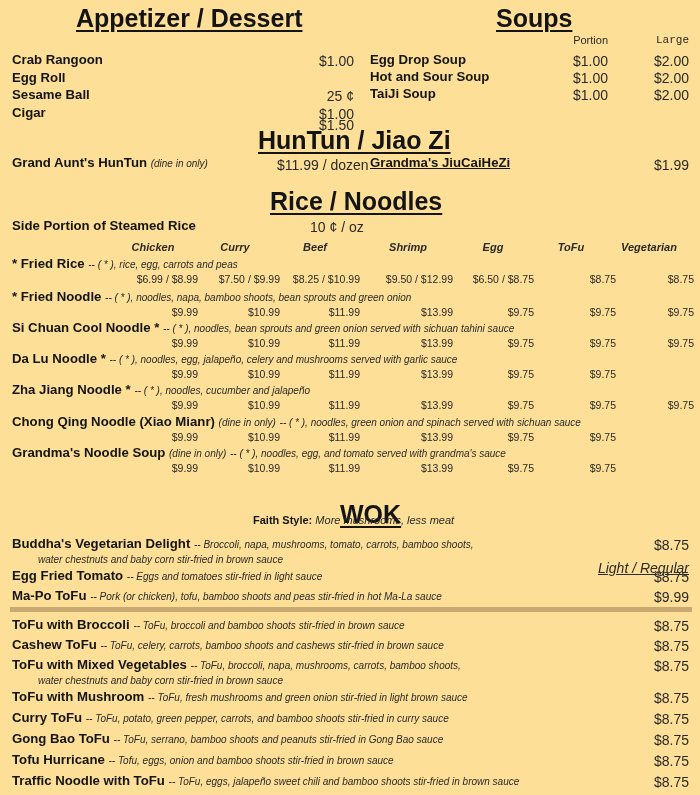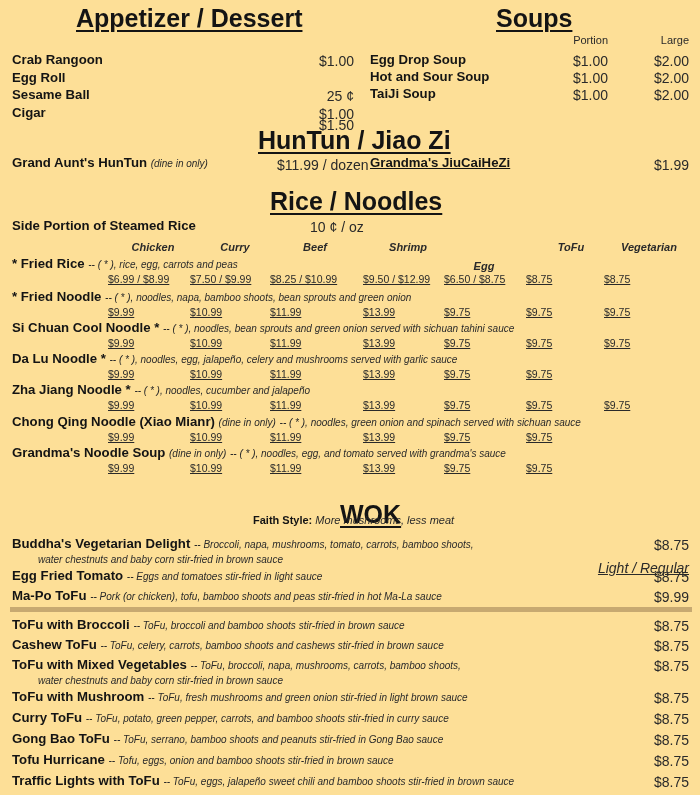--- a/index.html
+++ b/index.html
@@ -11,40 +11,40 @@
     position: relative;
   }
   .abs { position: absolute; white-space: nowrap; }
   .h1 { font-weight: bold; font-size: 25px; text-decoration: underline; text-underline-offset: 3px; text-decoration-thickness: 2px; }
   .item { font-weight: bold; font-size: 13.2px; }
   .price { font-size: 14px; color: #2a2a2a; }
   .rp { text-align: right; }
   .note { font-style: italic; font-size: 10px; font-weight: normal; color: #2a2a2a; }
   .desc { font-style: italic; font-size: 10px; font-weight: normal; color: #2a2a2a; }
   .colhdr { font-style: italic; font-weight: bold; font-size: 11px; color: #2a2a2a; text-align: center; width: 90px; }
-  .pc { font-size: 10.5px; color: #2a2a2a; text-align: left; width: 90px; text-decoration: underline; }
+  .pc { font-size: 10.5px; color: #2a2a2a; text-align: right; width: 90px; }
   .small-hdr { font-size: 11px; color: #2a2a2a; }
   .divider { position: absolute; left: 10px; width: 682px; height: 5px; background: #c7a971; top: 607px; }
 </style>
 </head>
 <body>
 
 <div class="abs h1" style="left:76px; top:4px;">Appetizer / Dessert</div>
 <div class="abs item" style="left:12px; top:52px;">Crab Rangoon</div>
 <div class="abs price rp" style="left:254px; width:100px; top:53px;">$1.00</div>
 <div class="abs item" style="left:12px; top:70px;">Egg Roll</div>
 <div class="abs price rp" style="left:254px; width:100px; top:77px;margin-top:40px;">$1.50</div>
 <div class="abs item" style="left:12px; top:87px;">Sesame Ball</div>
 <div class="abs price rp" style="left:254px; width:100px; top:88px;">25 ¢</div>
 <div class="abs item" style="left:12px; top:105px;">Cigar</div>
 <div class="abs price rp" style="left:254px; width:100px; top:106px;">$1.00</div>
 
 <div class="abs h1" style="left:496px; top:4px;">Soups</div>
 <div class="abs small-hdr rp" style="left:538px; width:70px; top:34px;">Portion</div>
-<div class="abs small-hdr rp" style="left:619px; width:70px; top:34px;">Large</div>
+<div class="abs small-hdr rp" style="left:619px; width:70px; top:34px;font-family:Liberation Mono, monospace;">Large</div>
 <div class="abs item" style="left:370px; top:52px;">Egg Drop Soup</div>
 <div class="abs price rp" style="left:538px; width:70px; top:53px;">$1.00</div>
 <div class="abs price rp" style="left:619px; width:70px; top:53px;">$2.00</div>
 <div class="abs item" style="left:370px; top:69px;">Hot and Sour Soup</div>
 <div class="abs price rp" style="left:538px; width:70px; top:70px;">$1.00</div>
 <div class="abs price rp" style="left:619px; width:70px; top:70px;">$2.00</div>
 <div class="abs item" style="left:370px; top:86px;">TaiJi Soup</div>
 <div class="abs price rp" style="left:538px; width:70px; top:87px;">$1.00</div>
 <div class="abs price rp" style="left:619px; width:70px; top:87px;">$2.00</div>
 
@@ -58,21 +58,21 @@
 <div class="abs price rp" style="left:589px; width:100px; top:157px;">$1.99</div>
 
 <div class="abs h1" style="left:270px; top:187px;">Rice / Noodles</div>
 <div class="abs item" style="left:12px; top:218px;">Side Portion of Steamed Rice</div>
 <div class="abs price" style="left:310px; top:219px;">10 ¢ / oz</div>
 
 <div class="abs colhdr" style="left:108px; top:241px;">Chicken</div>
 <div class="abs colhdr" style="left:190px; top:241px;">Curry</div>
 <div class="abs colhdr" style="left:270px; top:241px;">Beef</div>
 <div class="abs colhdr" style="left:363px; top:241px;">Shrimp</div>
-<div class="abs colhdr" style="left:439px; top:241px;margin-top:19px;">Egg</div>
+<div class="abs colhdr" style="left:448px; top:241px;">Egg</div>
 <div class="abs colhdr" style="left:526px; top:241px;font-style:italic;">ToFu</div>
 <div class="abs colhdr" style="left:604px; top:241px;">Vegetarian</div>
 
 <div id="rice-rows">
     <div class="abs item" style="left: 12px; top: 256px;"><span>* Fried Rice</span> <span class="desc">-- ( * ), rice, egg, carrots and peas</span></div>
     <div class="abs pc" style="left: 108px; top: 273px;">$6.99 / $8.99</div>
     <div class="abs pc" style="left: 190px; top: 273px;">$7.50 / $9.99</div>
     <div class="abs pc" style="left: 270px; top: 273px;">$8.25 / $10.99</div>
     <div class="abs pc" style="left: 363px; top: 273px;">$9.50 / $12.99</div>
     <div class="abs pc" style="left: 444px; top: 273px;">$6.50 / $8.75</div>
@@ -148,16 +148,16 @@
     <div class="abs desc" style="left: 38px; top: 675px;">water chestnuts and baby corn stir-fried in brown sauce</div>
     <div class="abs price rp" style="left: 589px; width: 100px; top: 658px;">$8.75</div>
     <div class="abs item" style="left: 12px; top: 689px;"><span>ToFu with Mushroom</span> <span class="desc">-- ToFu, fresh mushrooms and green onion stir-fried in light brown sauce</span></div>
     <div class="abs price rp" style="left: 589px; width: 100px; top: 690px;">$8.75</div>
     <div class="abs item" style="left: 12px; top: 710px;"><span>Curry ToFu</span> <span class="desc">-- ToFu, potato, green pepper, carrots, and bamboo shoots stir-fried in curry sauce</span></div>
     <div class="abs price rp" style="left: 589px; width: 100px; top: 711px;">$8.75</div>
     <div class="abs item" style="left: 12px; top: 731px;"><span>Gong Bao ToFu</span> <span class="desc">-- ToFu, serrano, bamboo shoots and peanuts stir-fried in Gong Bao sauce</span></div>
     <div class="abs price rp" style="left: 589px; width: 100px; top: 732px;">$8.75</div>
     <div class="abs item" style="left: 12px; top: 752px;"><span>Tofu Hurricane</span> <span class="desc">-- Tofu, eggs, onion and bamboo shoots stir-fried in brown sauce</span></div>
     <div class="abs price rp" style="left: 589px; width: 100px; top: 753px;">$8.75</div>
-    <div class="abs item" style="left: 12px; top: 773px;"><span>Traffic Lights with ToFu</span> <span class="desc">-- ToFu, eggs, jalapeño sweet chili and bamboo shoots stir-fried in brown sauce</span></div>
+    <div class="abs item" style="left: 12px; top: 773px;"><span>Traffic Noodle with ToFu</span> <span class="desc">-- ToFu, eggs, jalapeño sweet chili and bamboo shoots stir-fried in brown sauce</span></div>
     <div class="abs price rp" style="left: 589px; width: 100px; top: 774px;">$8.75</div>
   </div>
 <div class="divider"></div>
 
 </body></html>

